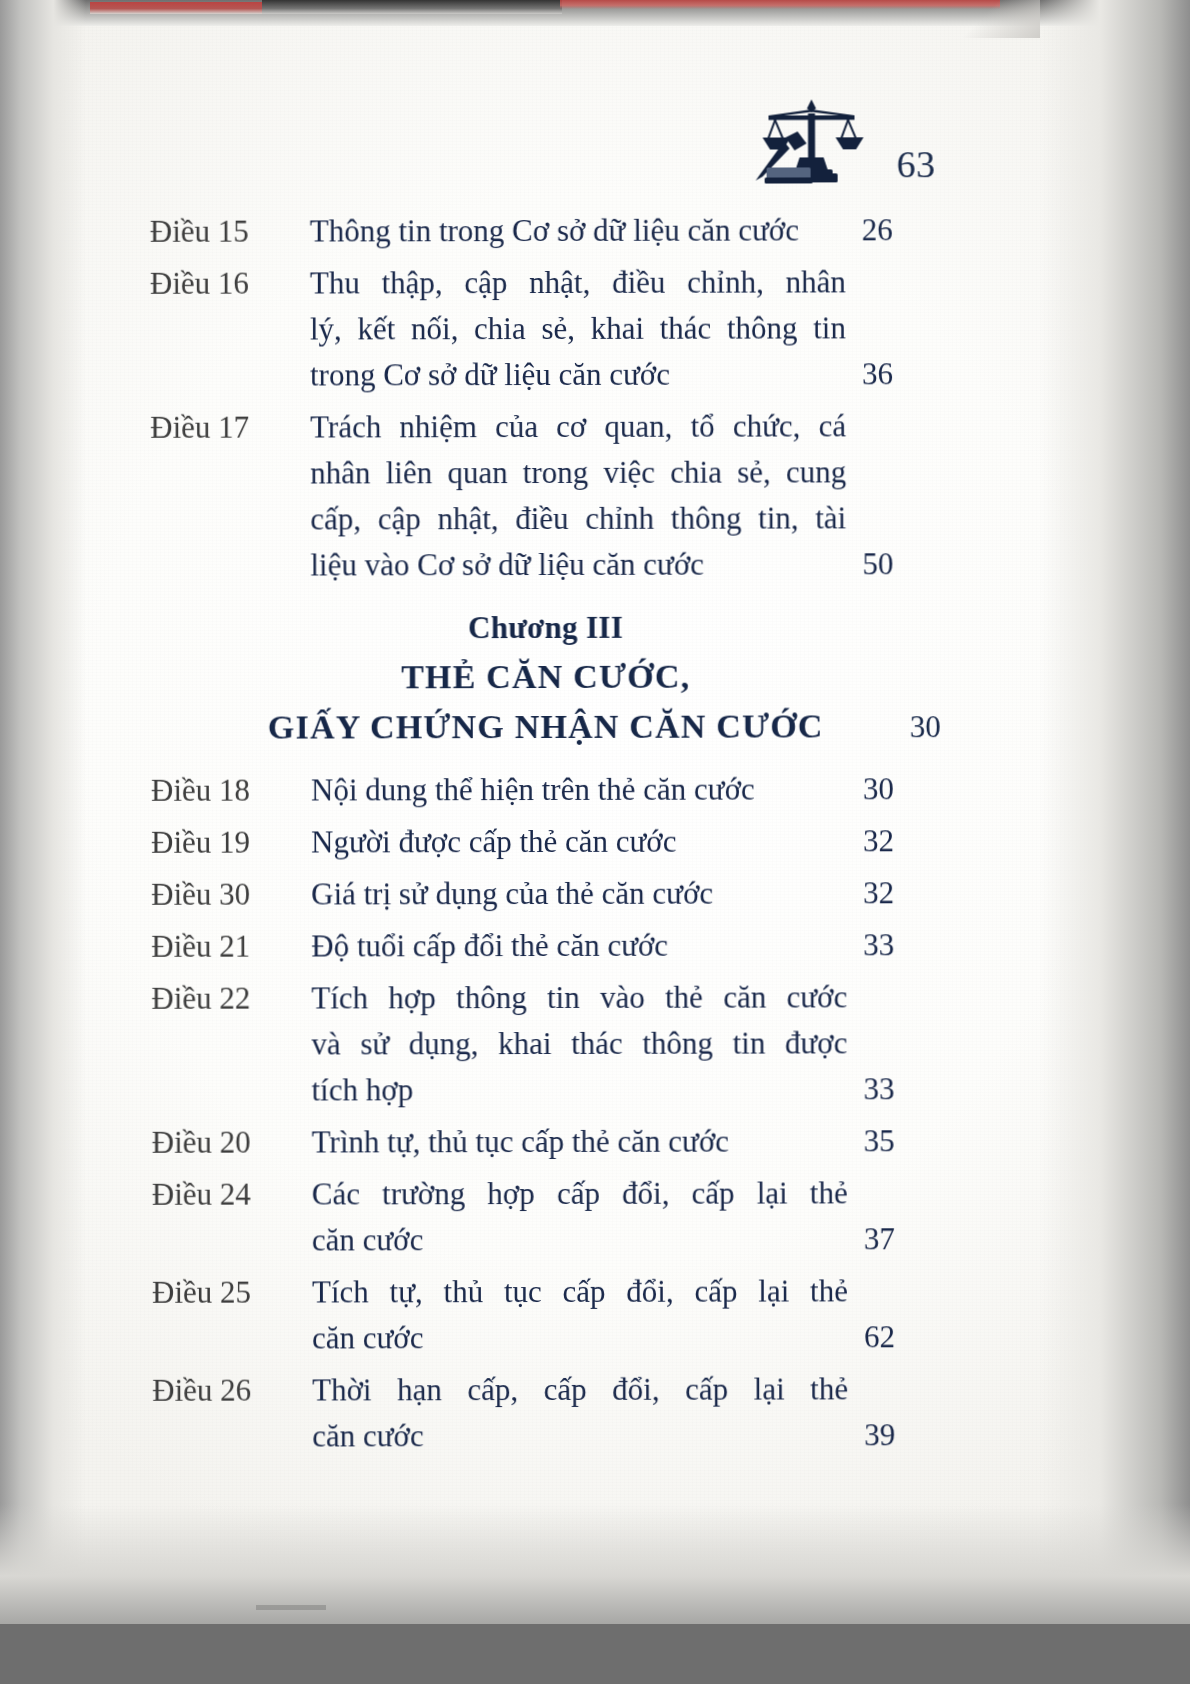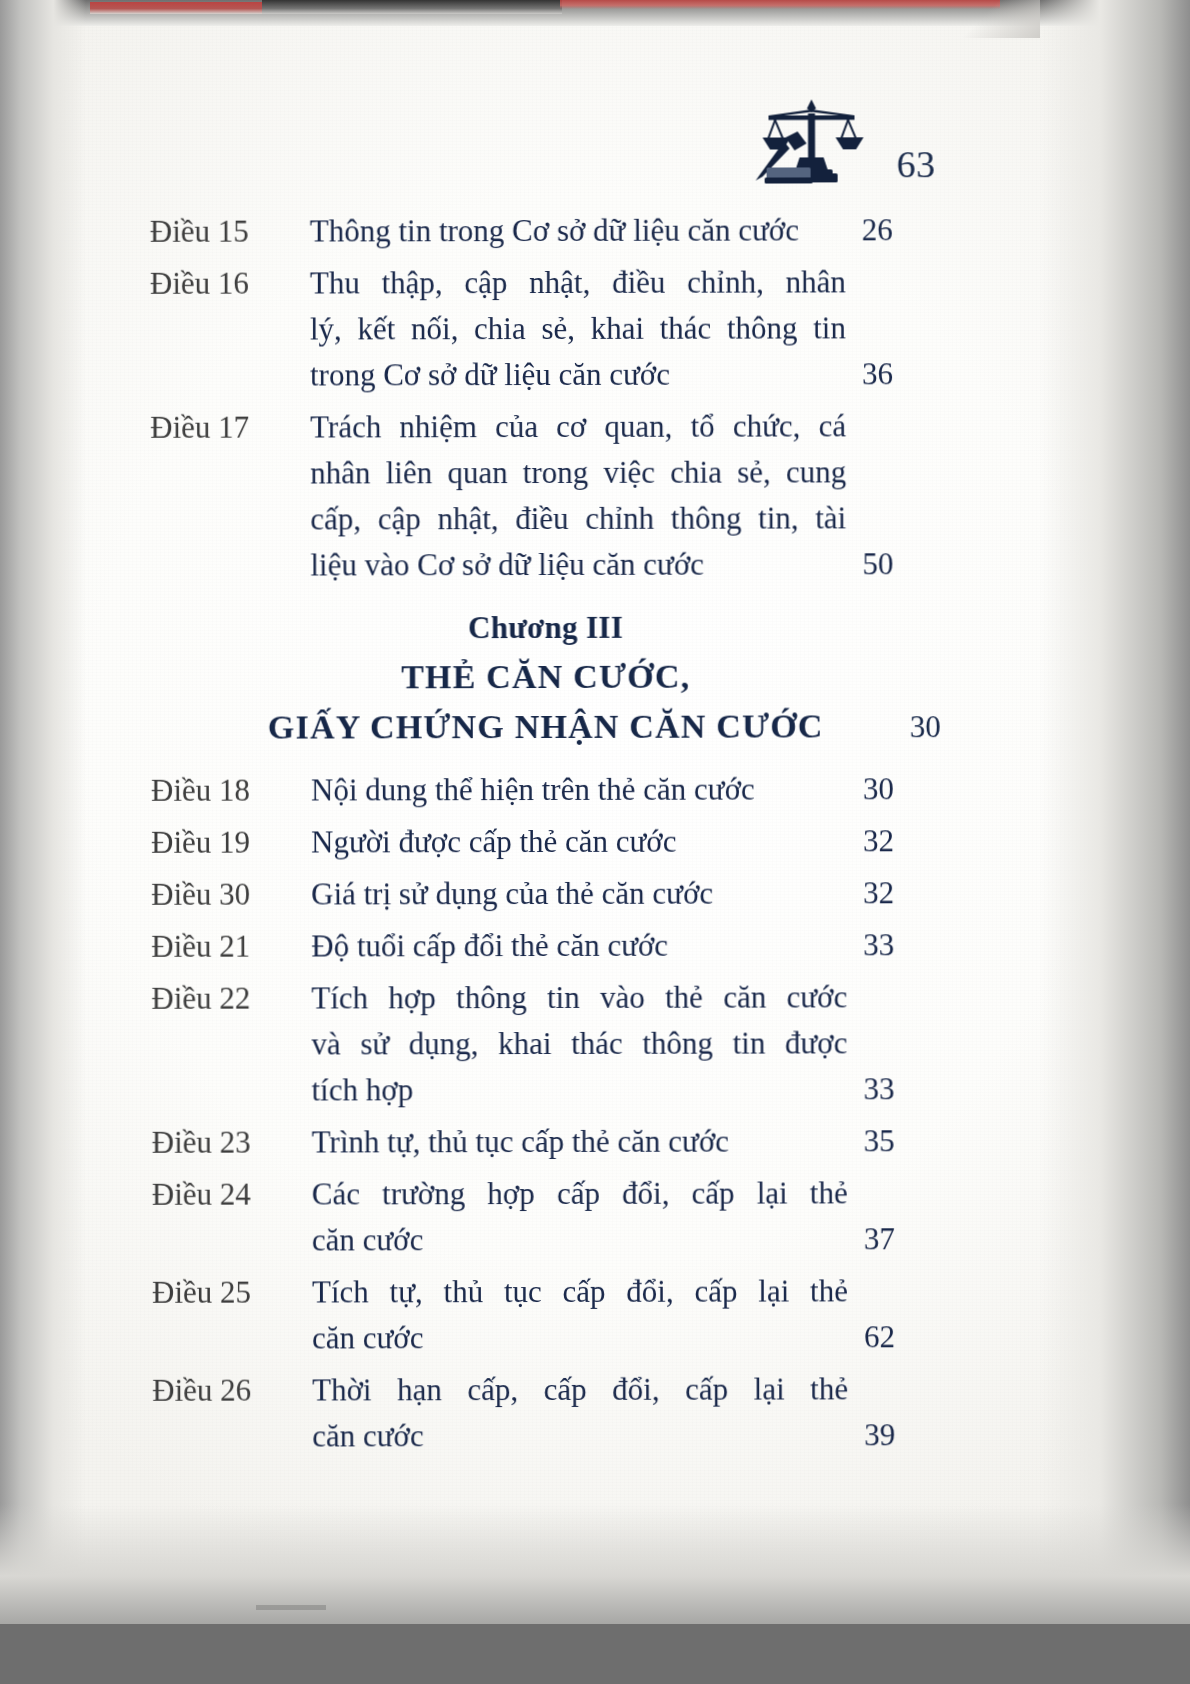--- a/index.html
+++ b/index.html
@@ -435,21 +435,21 @@
               </div>
               <div class="toc-page empty"></div>
             </div>
             <div class="toc-line">
               <div class="toc-text">tích hợp</div>
               <div class="toc-page">33</div>
             </div>
           </div>
         </div>
         <div class="toc-entry">
-          <div class="toc-label">Điều 23</div>
+          <div class="toc-label">Điều 20</div>
           <div class="toc-body">
             <div class="toc-line">
               <div class="toc-text">Trình tự, thủ tục cấp thẻ căn cước</div>
               <div class="toc-page">35</div>
             </div>
           </div>
         </div>
         <div class="toc-entry">
           <div class="toc-label">Điều 24</div>
           <div class="toc-body">

